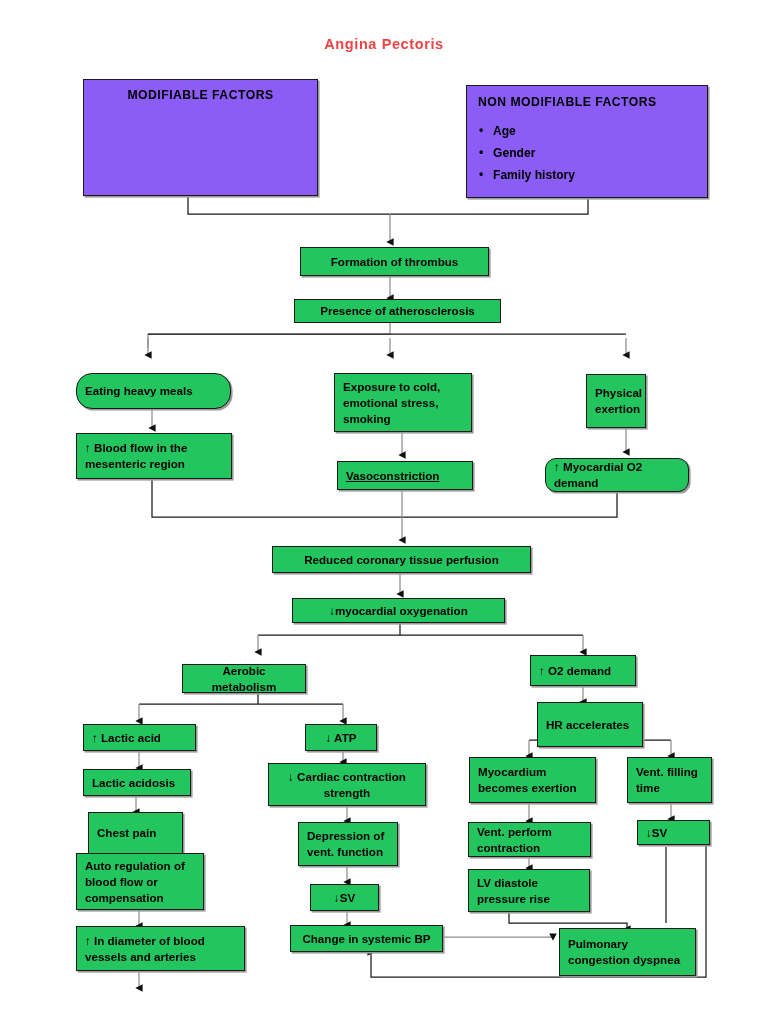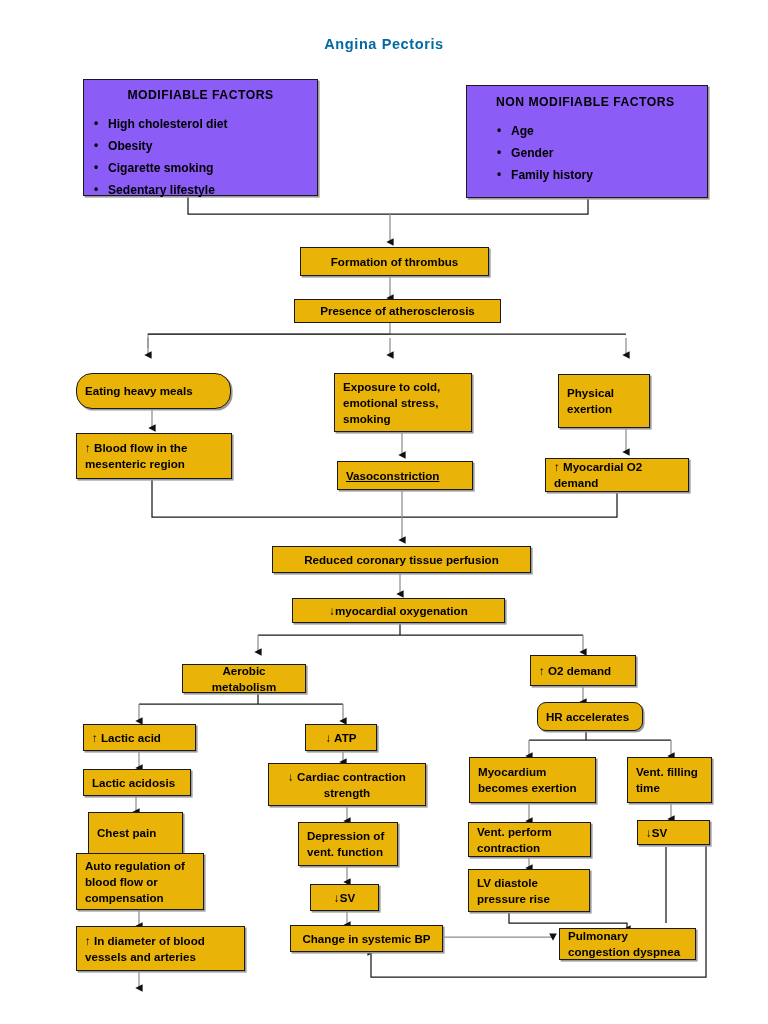--- a/index.html
+++ b/index.html
@@ -15,33 +15,33 @@
     background: #ffffff;
     overflow: hidden;
   }
   #title {
     position: absolute;
     left: 0; top: 36px;
     width: 768px;
     text-align: center;
     font-size: 14.5px;
     font-weight: bold;
-    color: #0369a1;
+    color: #ef4444;
     letter-spacing: 0.6px;
   }
   svg#wires {
     position: absolute;
     left: 0; top: 0;
     width: 768px; height: 1024px;
     pointer-events: none;
   }
   .node {
     position: absolute;
     border: 1.2px solid #1a1a1a;
-    background: #eab308;
+    background: #22c55e;
     color: #000;
     font-size: 11.6px;
     font-weight: bold;
     line-height: 1.38;
     padding: 5px 8px;
     display: flex;
     flex-direction: column;
     justify-content: center;
     white-space: pre-line;
   }
@@ -158,29 +158,23 @@
       <path d="M666,847 L666,923"></path>
 
       <path d="M443,937 L553,937" stroke="#8d8d8d" marker-end="url(#ahr)"></path>
 
       <path d="M706,845 L706,977 L371,977 L371,952" marker-end="url(#ah)"></path>
     </g>
   </svg>
 
   <div class="panel" style="left:83px; top:79px; width:235px; height:117px; padding:8px 9px 0 9px;">
     <div class="panel-title" style="text-align:center; margin-bottom:16px;">MODIFIABLE FACTORS</div>
-    <ul class="panel-list">
-      <li>High cholesterol diet</li>
-      <li>Obesity</li>
-      <li>Cigarette smoking</li>
-      <li>Sedentary lifestyle</li>
-    </ul>
   </div>
 
-  <div class="panel" style="left:466px; top:85px; width:242px; height:113px; padding:9px 9px 0 29px;">
+  <div class="panel" style="left:466px; top:85px; width:242px; height:113px; padding:9px 9px 0 11px;">
     <div class="panel-title" style="text-align:left; margin-bottom:16px;">NON MODIFIABLE FACTORS</div>
     <ul class="panel-list">
       <li>Age</li>
       <li>Gender</li>
       <li>Family history</li>
     </ul>
   </div>
 
   <div class="node center shadow" style="left:300px; top:247px; width:189px; height:29px;">Formation of thrombus</div>
 
@@ -190,39 +184,39 @@
 
   <div class="node left shadow" style="left:76px; top:433px; width:156px; height:46px;">↑ Blood flow in the
 mesenteric region</div>
 
   <div class="node left shadow" style="left:334px; top:373px; width:138px; height:59px;">Exposure to cold,
 emotional stress,
 smoking</div>
 
   <div class="node left shadow" style="left:337px; top:461px; width:136px; height:29px;text-decoration:underline;">Vasoconstriction</div>
 
-  <div class="node left shadow" style="left:558px; top:374px; width:92px; height:54px;">Physical
+  <div class="node left shadow" style="left:586px; top:374px; width:60px; height:54px;">Physical
 exertion</div>
 
-  <div class="node left shadow" style="left:545px; top:458px; width:144px; height:34px;">↑ Myocardial O2
+  <div class="node left shadow" style="left:545px; top:458px; width:144px; height:34px;border-radius:11px;">↑ Myocardial O2
 demand</div>
 
   <div class="node center shadow" style="left:272px; top:546px; width:259px; height:27px;">Reduced coronary tissue perfusion</div>
 
   <div class="node center shadow" style="left:292px; top:598px; width:213px; height:25px;">↓myocardial oxygenation</div>
 
   <div class="node center shadow" style="left:182px; top:664px; width:124px; height:29px;">Aerobic metabolism</div>
 
   <div class="node left shadow" style="left:530px; top:655px; width:106px; height:31px;">↑ O2 demand</div>
 
   <div class="node left shadow" style="left:83px; top:724px; width:113px; height:27px;">↑ Lactic acid</div>
 
   <div class="node center shadow" style="left:305px; top:724px; width:72px; height:27px;">↓ ATP</div>
 
-  <div class="node left shadow" style="left:537px; top:702px; width:106px; height:29px;border-radius:9px;">HR accelerates</div>
+  <div class="node left shadow" style="left:537px; top:702px; width:106px; height:45px;">HR accelerates</div>
 
   <div class="node left shadow" style="left:83px; top:769px; width:108px; height:27px;">Lactic acidosis</div>
 
   <div class="node center shadow" style="left:268px; top:763px; width:158px; height:43px;">↓ Cardiac contraction
 strength</div>
 
   <div class="node left shadow" style="left:469px; top:757px; width:127px; height:46px;">Myocardium
 becomes exertion</div>
 
   <div class="node left shadow" style="left:627px; top:757px; width:85px; height:46px;">Vent. filling
@@ -245,16 +239,16 @@
   <div class="node center shadow" style="left:310px; top:884px; width:69px; height:27px;">↓SV</div>
 
   <div class="node left shadow" style="left:468px; top:869px; width:122px; height:43px;">LV diastole
 pressure rise</div>
 
   <div class="node left shadow" style="left:76px; top:926px; width:169px; height:45px;">↑ In diameter of blood
 vessels and arteries</div>
 
   <div class="node center shadow" style="left:290px; top:925px; width:153px; height:27px;">Change in systemic BP</div>
 
-  <div class="node left shadow" style="left:559px; top:928px; width:137px; height:32px;">Pulmonary
+  <div class="node left shadow" style="left:559px; top:928px; width:137px; height:48px;">Pulmonary
 congestion dyspnea</div>
 
 </div>
 
 </body></html>

